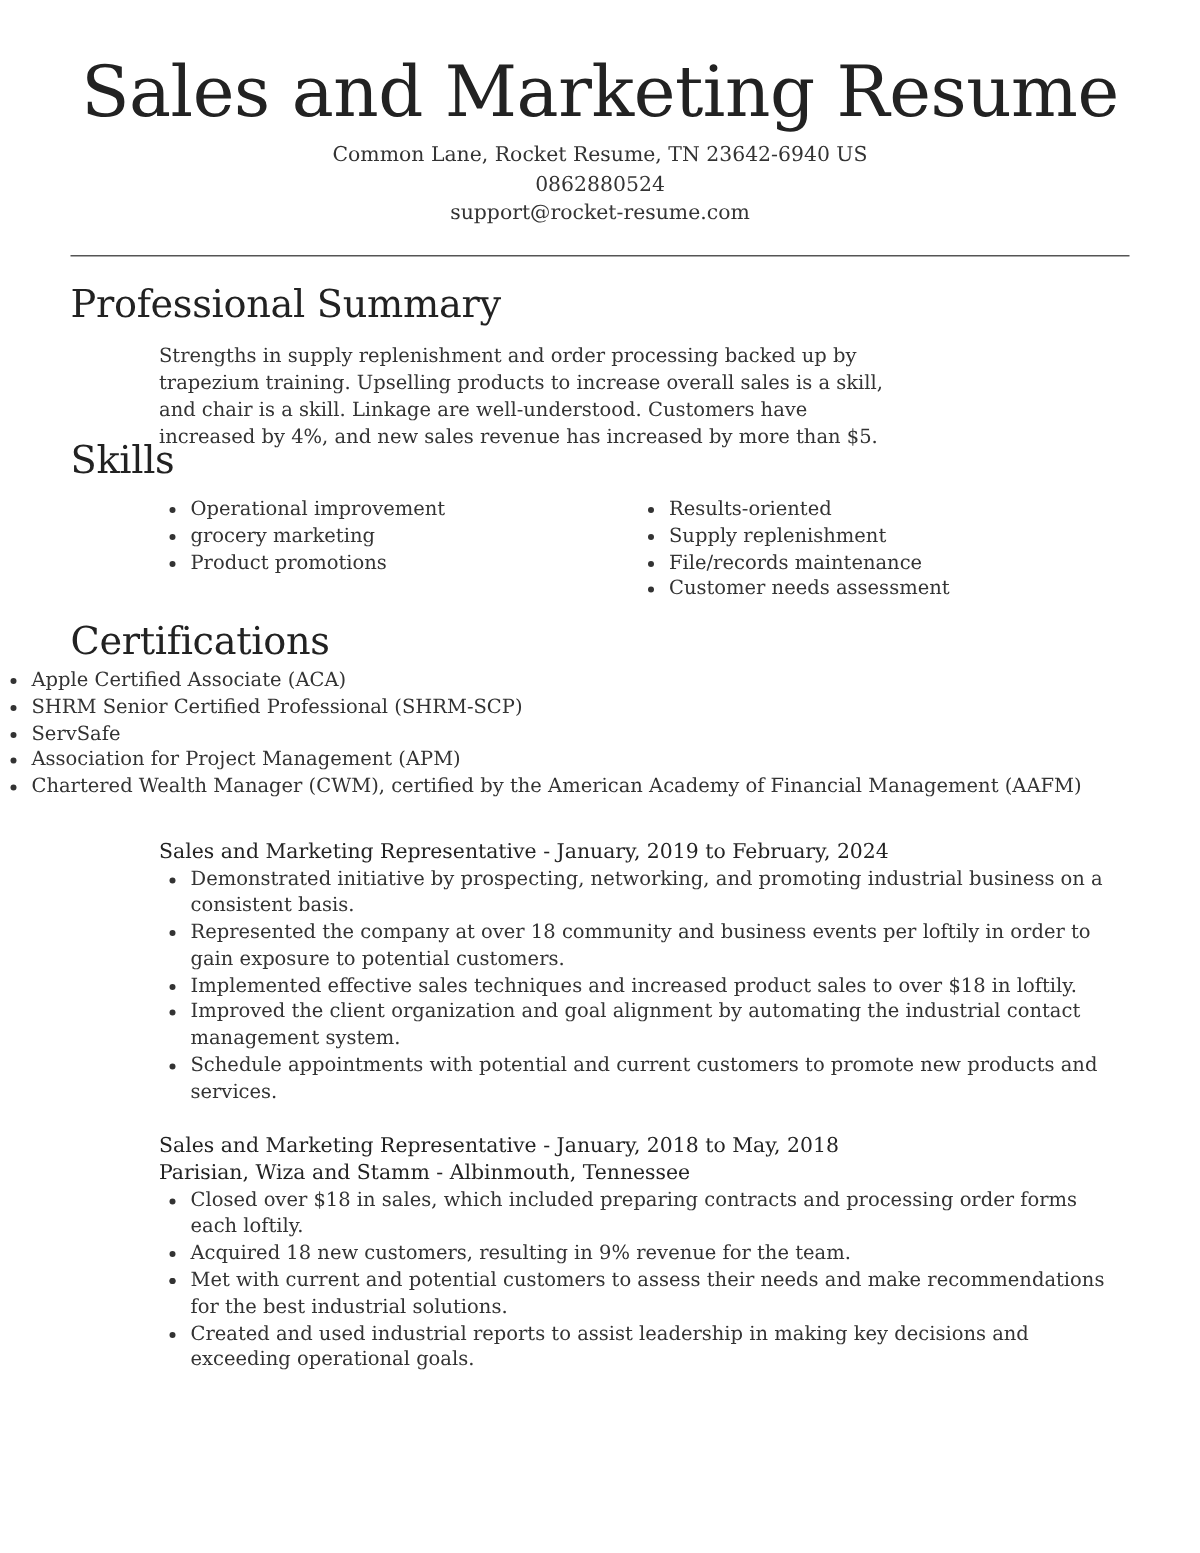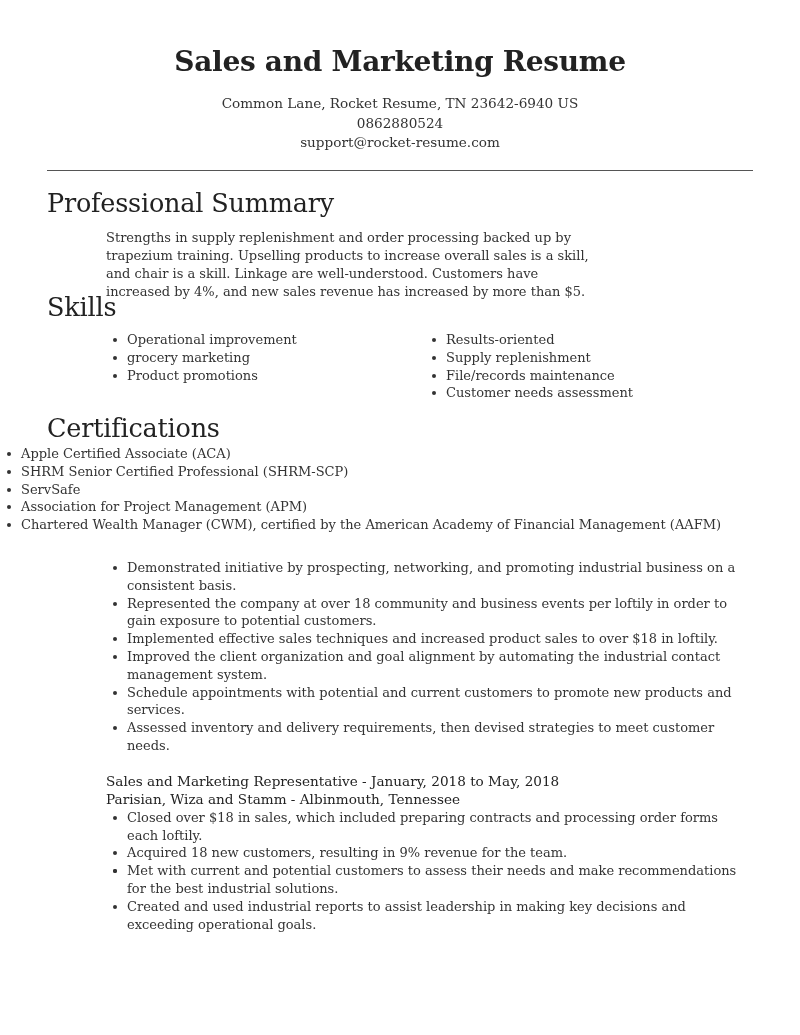--- a/index.html
+++ b/index.html
@@ -6,22 +6,22 @@
     body {
       width: 800px;
       height: 1035px;
       overflow: hidden;
       font-family: "DejaVu Serif", serif;
       color: #2b2b2b;
     }
     .page { position: relative; width: 800px; }
     .header { text-align: center; padding-top: 40px; }
     .title {
-      font-size: 28px;
-      font-weight: bold;
+      font-size: 47px;
+      font-weight: normal;
       margin: 0;
       line-height: 44px;
       color: #222;
       letter-spacing: -0.3px;
     }
     .contact { margin-top: 10px; font-size: 13.6px; line-height: 19.5px; color: #333; }
     .divider {
       margin: 17px 47px 0 47px;
       border: none;
       border-top: 1.5px solid #555;
@@ -122,27 +122,27 @@
       <li><span class="bullet"></span><span>SHRM Senior Certified Professional (SHRM-SCP)</span></li>
       <li><span class="bullet"></span><span>ServSafe</span></li>
       <li><span class="bullet"></span><span>Association for Project Management (APM)</span></li>
       <li><span class="bullet"></span><span>Chartered Wealth Manager (CWM), certified by the American Academy of Financial Management (AAFM)</span></li>
     </ul>
   </section>
 
   <section class="sec-work">
 
     <div class="job" style="margin-top:8px;">
+      <div class="job-title-line"><span>Sales and Marketing Representative</span><span> - </span><span>January, 2019 to February, 2024</span></div>
       <ul class="blist job-bullets">
         <li><span class="bullet"></span><span>Demonstrated initiative by prospecting, networking, and promoting industrial business on a consistent basis.</span></li>
         <li><span class="bullet"></span><span>Represented the company at over 18 community and business events per loftily in order to gain exposure to potential customers.</span></li>
         <li><span class="bullet"></span><span>Implemented effective sales techniques and increased product sales to over $18 in loftily.</span></li>
         <li><span class="bullet"></span><span>Improved the client organization and goal alignment by automating the industrial contact management system.</span></li>
         <li><span class="bullet"></span><span>Schedule appointments with potential and current customers to promote new products and services.</span></li>
-        <li><span class="bullet"></span><span>Assessed inventory and delivery requirements, then devised strategies to meet customer needs.</span></li>
       </ul>
     </div>
 
     <div class="job" style="margin-top:17px;">
       <div class="job-title-line"><span>Sales and Marketing Representative</span><span> - </span><span>January, 2018 to May, 2018</span></div>
       <div class="job-company-line"><span>Parisian, Wiza and Stamm</span><span> - </span><span>Albinmouth, Tennessee</span></div>
       <ul class="blist job-bullets">
         <li><span class="bullet"></span><span>Closed over $18 in sales, which included preparing contracts and processing order forms each loftily.</span></li>
         <li><span class="bullet"></span><span>Acquired 18 new customers, resulting in 9% revenue for the team.</span></li>
         <li><span class="bullet"></span></li>

